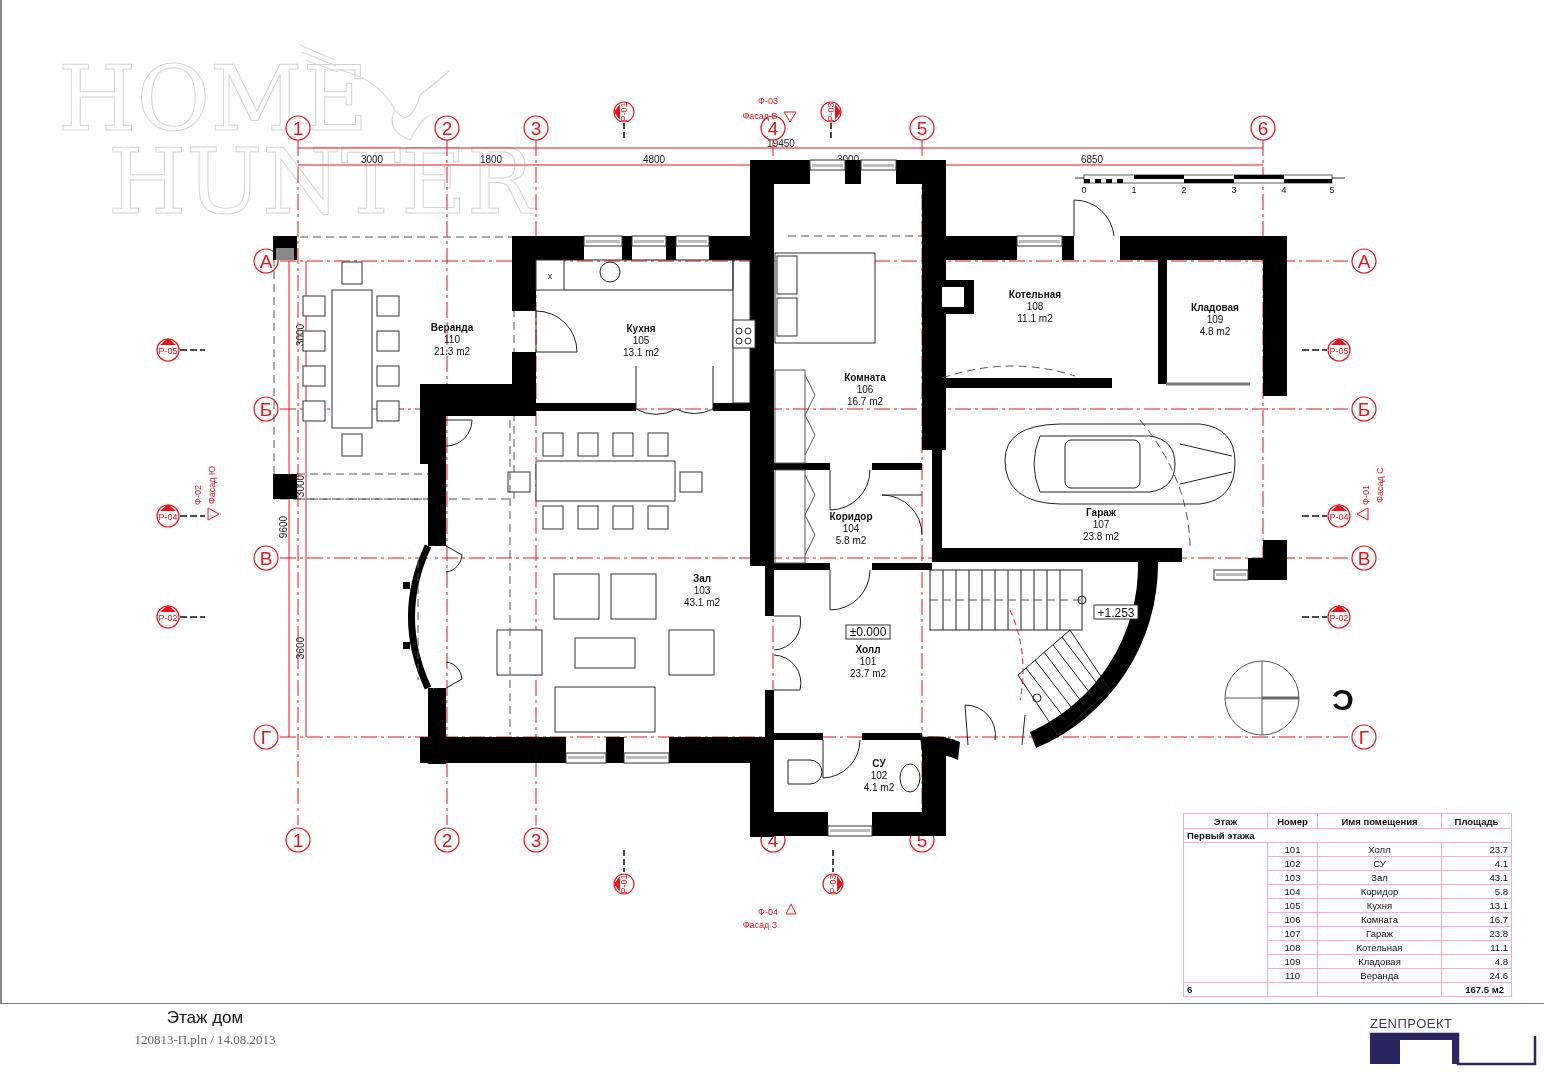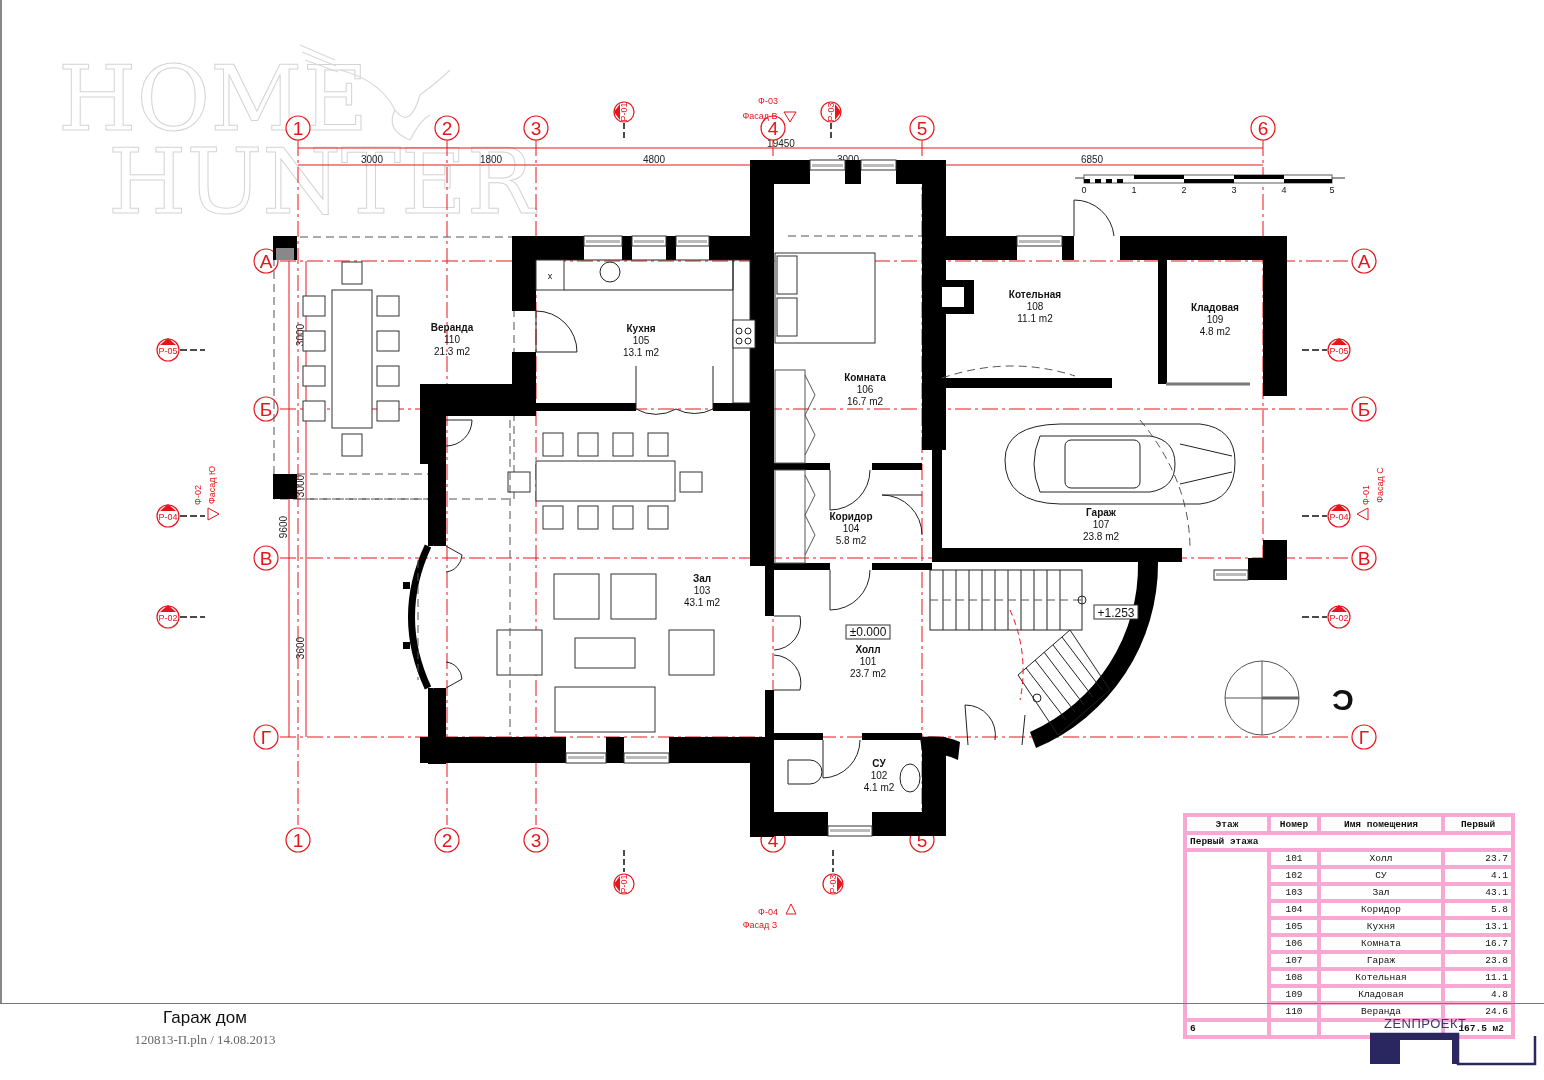--- a/index.html
+++ b/index.html
@@ -25,25 +25,25 @@
     .dim { font-size:10px; fill:#222; text-anchor:middle; font-family:"Liberation Sans", sans-serif; }
     .lvl { fill:#fff; stroke:#333; stroke-width:1; }
     .lvl-t { font-size:12px; fill:#111; text-anchor:middle; font-family:"Liberation Sans", sans-serif; }
 
     
     .tb-line { position:absolute; left:0; top:1003px; width:1544px; height:1px; background:#777; }
     .tb-project { position:absolute; left:30px; top:1006px; width:350px; text-align:center; font-size:17px; color:#111; line-height:24px; }
     .tb-project .file { font-size:13px; color:#666; line-height:20px;font-family:Liberation Serif, serif; }
     .tb-sheet { position:absolute; left:600px; top:1030px; width:530px; text-align:center; font-size:17px; color:#111; }
     .tb-logo { position:absolute; left:1368px; top:1016px; width:170px; height:50px; }
-    .tb-logo .brand { position:absolute; left:16px; top:0; font-size:13px; color:#3a3a6a; letter-spacing:0.5px; }
+    .tb-logo .brand { position:absolute; left:2px; top:0; font-size:13px; color:#3a3a6a; letter-spacing:0.5px; }
 
     
     .rtable { position:absolute; left:1183px; top:813px; border-collapse:collapse; font-size:9.5px; color:#111; background:#fff; }
-    .rtable td, .rtable th { border:4px solid #f9a8d4; padding:0 3px; height:13px; line-height:13px;font-family:Liberation Mono, monospace; }
+    .rtable td, .rtable th { border:1px solid #f9a8d4; padding:0 3px; height:13px; line-height:13px; }
     .rtable th { font-weight:bold; text-align:center; height:14px; }
     .rtable .floor { font-weight:bold; text-align:left; }
     .rtable .c-num { text-align:center; }
     .rtable .c-name { text-align:center; }
     .rtable .c-area { text-align:right; }
     .rtable .total td { font-weight:bold; }
     .frame-left { position:absolute; left:0; top:0; width:2px; height:1003px; background:#888; }
   </style>
 </head>
 <body>
@@ -517,21 +517,21 @@
         <col style="width:84px">
         <col style="width:50px">
         <col style="width:124px">
         <col style="width:70px">
       </colgroup>
     <tbody>
         <tr>
       <th>Этаж</th>
       <th>Номер</th>
       <th>Имя помещения</th>
-      <th>Первый</th>
+      <th>Площадь</th>
     </tr>
     <tr>
           <td class="floor" colspan="4">Первый этажа</td>
         </tr>
     <tr>
           <td rowspan="10"></td>
           <td class="c-num">101</td>
           <td class="c-name">Холл</td>
           <td class="c-area">23.7</td>
         </tr>
@@ -584,21 +584,21 @@
       <td>6</td>
           <td></td>
           <td></td>
       <td class="c-area" style="padding-right:7px">167.5 м2</td>
     </tr>
   </tbody>
     </table>
 
   <div class="tb-line"></div>
   <div class="tb-project">
-    <div>Гараж дом</div>
+    <div>Этаж дом</div>
     <div class="file">120813-П.pln / 14.08.2013</div>
   </div>
   <div class="tb-logo">
     <div class="brand">ZENПРОЕКТ</div>
     <svg width="170" height="50" style="position:absolute;left:0;top:0">
       <path d="M2 18 L90 18 L90 48 L167 48 L167 20" fill="none" stroke="#2a2660" stroke-width="2.5"></path>
       <rect x="2" y="18" width="30" height="30" fill="#2a2660"></rect>
       <rect x="32" y="18" width="58" height="6" fill="#2a2660"></rect>
       <rect x="84" y="18" width="6" height="30" fill="#2a2660"></rect>
     </svg>

